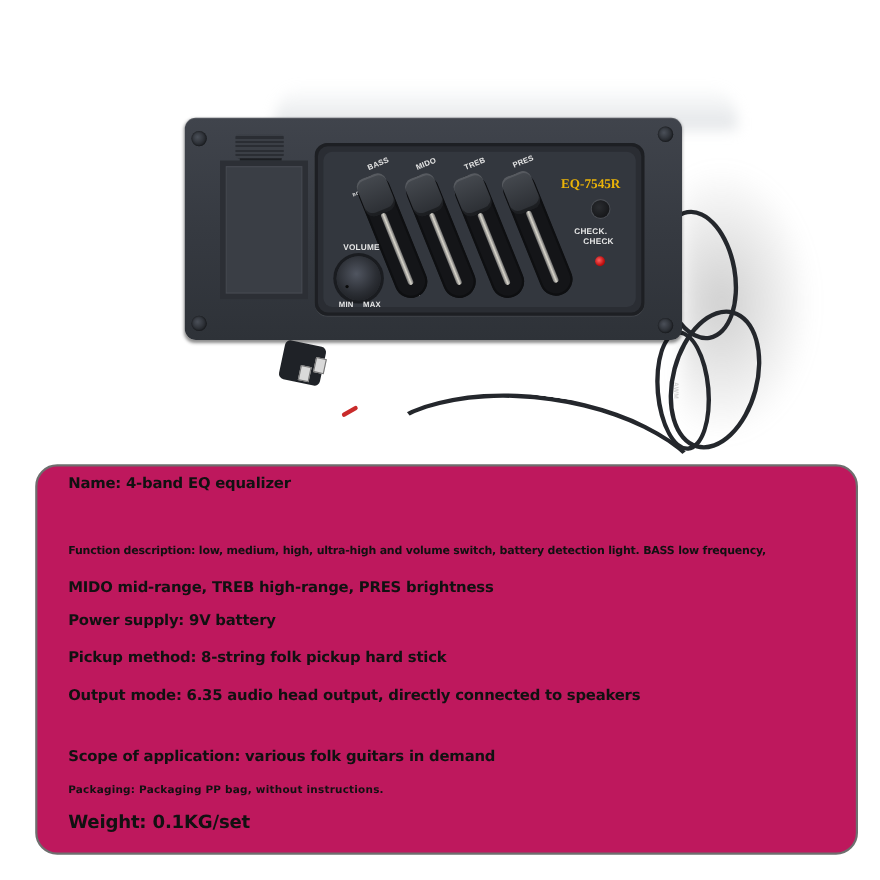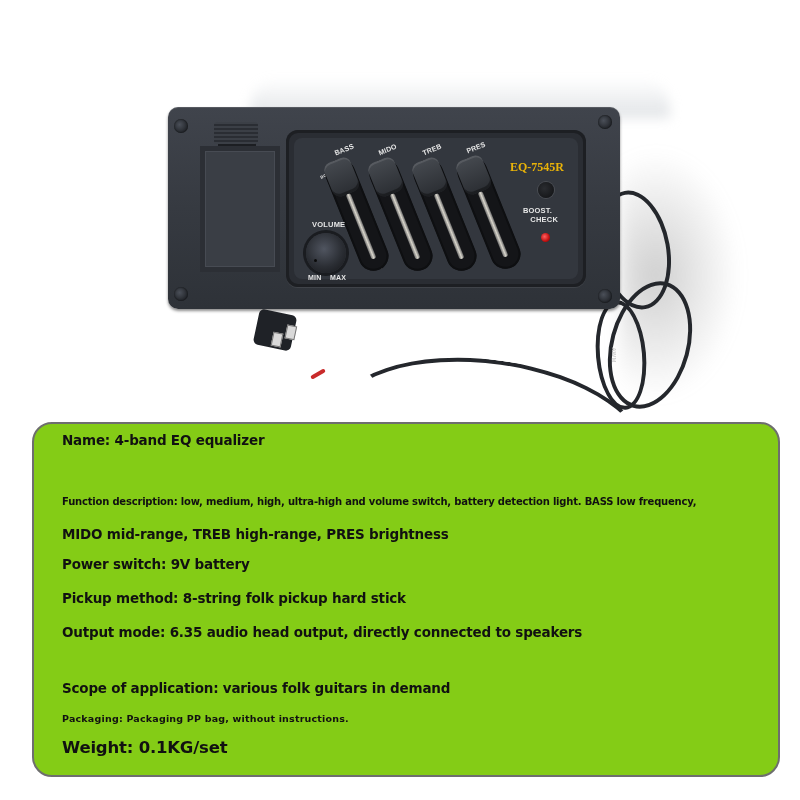--- a/index.html
+++ b/index.html
@@ -94,21 +94,21 @@
   .jack {
     position: absolute; left: 256px; top: 312px; width: 38px; height: 36px;
     background: #1f2227; border-radius: 5px; transform: rotate(12deg);
   }
   .jack-lug { position: absolute; width: 10px; height: 14px; background: #d9d9d9; border: 1px solid #777; }
   .wire-red { position: absolute; left: 310px; top: 372px; width: 16px; height: 4px; background: #c92b2b; border-radius: 2px; transform: rotate(-30deg); }
 
   
   .spec-panel {
     position: absolute; left: 32px; top: 422px; width: 748px; height: 355px;
-    background: #84cc16; border: 2px solid #6e6e6e; border-radius: 20px;
+    background: #be185d; border: 2px solid #6e6e6e; border-radius: 20px;
     color: #111111; font-family: "DejaVu Sans", sans-serif; font-weight: bold;
   }
   .spec-line { position: absolute; left: 28px; white-space: nowrap; letter-spacing: -0.2px; }
   .fs-md { font-size: 13.5px; }
   .fs-lg { font-size: 16.5px; }
   .fs-sm { font-size: 10.5px; letter-spacing: 0.2px; }
   .fs-xs { font-size: 10px; }
 </style>
 </head>
 <body>
@@ -165,38 +165,38 @@
 
         <span class="tiny-label" style="left:18px; top:82px; font-size:7.5px;">VOLUME</span>
         <div class="volume-knob" style="left:12px; top:95px;">
           <div class="volume-dot"></div>
         </div>
         <span class="tiny-label" style="left:14px; top:136px; font-size:7px;">MIN</span>
         <span class="tiny-label" style="left:36px; top:136px; font-size:7px;">MAX</span>
 
         <span class="model-label">EQ-7545R</span>
         <div class="batt-button"></div>
-        <span class="tiny-label" style="right:26px; top:68px; font-size:7.5px;">BOOST.</span>
+        <span class="tiny-label" style="right:26px; top:68px; font-size:7.5px;">CHECK.</span>
         <span class="tiny-label" style="right:20px; top:77px; font-size:7.5px;">CHECK</span>
         <div class="batt-led"></div>
       </div>
     </div>
   </div>
 
   <div class="jack">
     <div class="jack-lug" style="left:18px; top:20px;"></div>
     <div class="jack-lug" style="left:30px; top:10px;"></div>
   </div>
   <div class="wire-red"></div>
   <span class="tiny-label" style="left:606px; top:352px; color:#cfcfcf; font-size:6px; transform:rotate(90deg);">AWM</span>
 </div>
 
 <div class="spec-panel">
   <div class="spec-line fs-md" style="top:8px;">Name: 4-band EQ equalizer</div>
   <div class="spec-line fs-xs" style="top:72px;">Function description: low, medium, high, ultra-high and volume switch, battery detection light. BASS low frequency,</div>
   <div class="spec-line fs-md" style="top:102px;">MIDO mid-range, TREB high-range, PRES brightness</div>
-  <div class="spec-line fs-md" style="top:132px;">Power switch: 9V battery</div>
+  <div class="spec-line fs-md" style="top:132px;">Power supply: 9V battery</div>
   <div class="spec-line fs-md" style="top:166px;">Pickup method: 8-string folk pickup hard stick</div>
   <div class="spec-line fs-md" style="top:200px;">Output mode: 6.35 audio head output, directly connected to speakers</div>
   <div class="spec-line fs-md" style="top:256px;">Scope of application: various folk guitars in demand</div>
   <div class="spec-line fs-sm" style="top:289px; font-size:9.5px;">Packaging: Packaging PP bag, without instructions.</div>
   <div class="spec-line fs-lg" style="top:314px;">Weight: 0.1KG/set</div>
 </div>
 
 </body></html>

